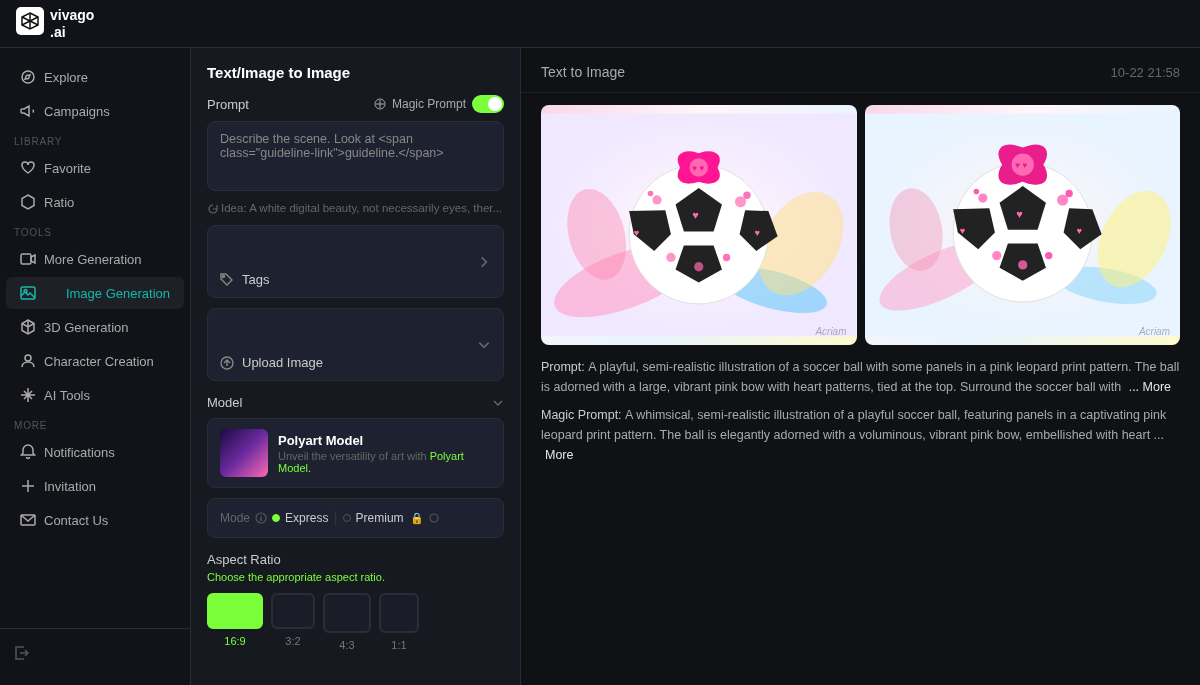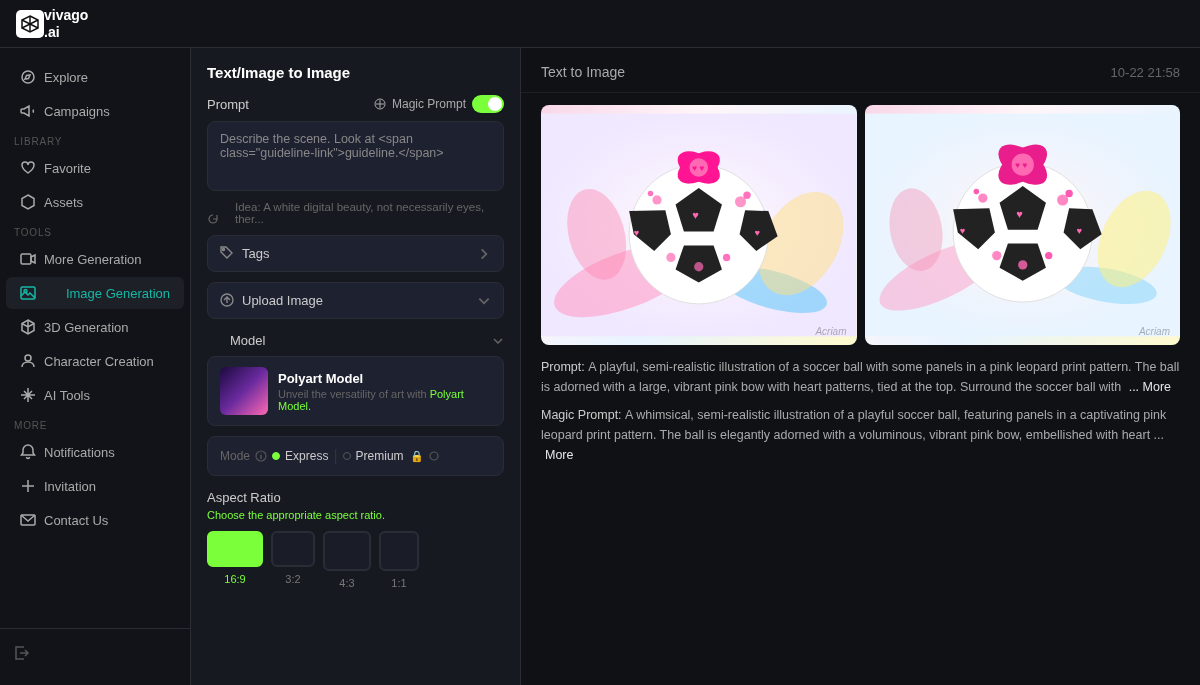--- a/index.html
+++ b/index.html
@@ -21,22 +21,22 @@
       height: 48px;
       display: flex;
       align-items: center;
       justify-content: space-between;
       padding: 0 16px;
       flex-shrink: 0;
       z-index: 10;
     }
     .logo {
       display: flex;
-      align-items: center;
-      gap: 0;
+      align-items: flex-start;
+      gap: 6px;
     }
     .logo-icon {
       width: 28px;
       height: 28px;
       background: #fff;
       border-radius: 5px;
       display: flex;
       align-items: center;
       justify-content: center;
     }
@@ -172,51 +172,50 @@
       font-size: 12.5px;
       padding: 10px 12px;
       resize: none;
       height: 70px;
       outline: none;
       font-family: inherit;
     }
     .prompt-textarea::placeholder { color: #555; }
     .idea-row {
       display: flex;
-      align-items: flex-end;
-      gap: 16px;
+      align-items: center;
+      gap: 2px;
       margin-top: 6px;
       font-size: 11.5px;
       color: #666;
     }
     .idea-row svg { width: 12px; height: 12px; flex-shrink: 0; margin-top: 2px; }
     .section-btn {
       width: 100%;
       background: #1e2130;
       border: 1px solid #2a2d36;
       border-radius: 8px;
       color: #ccc;
       font-size: 13px;
       padding: 10px 12px;
       display: flex;
       align-items: center;
       justify-content: space-between;
       cursor: pointer;
       margin-top: 10px;
     }
-    .section-btn-left { display: flex; gap: 8px; }
+    .section-btn-left { display: flex; align-items: center; gap: 8px; margin-top: 36px; }
     .section-btn svg { width: 14px; height: 14px; color: #888; }
     .chevron-icon { color: #666; }
     .model-section { margin-top: 14px; }
     .model-section-header {
       display: flex;
       align-items: center;
       justify-content: space-between;
       margin-bottom: 8px;
-      margin-left: 23px;
     }
     .model-section-title { font-size: 13px; color: #ccc; font-weight: 500; }
     .model-card {
       background: #1e2130;
       border: 1px solid #2a2d36;
       border-radius: 8px;
       padding: 10px 12px;
       display: flex;
       align-items: center;
       gap: 10px;
@@ -389,21 +388,21 @@
     <div class="sidebar-item">
       <svg viewBox="0 0 16 16" fill="none" stroke="currentColor" stroke-width="1.5">
         <path d="M8 13S2 9 2 5a3 3 0 016 0 3 3 0 016 0c0 4-6 8-6 8z"></path>
       </svg>
       <span>Favorite</span>
     </div>
     <div class="sidebar-item">
       <svg viewBox="0 0 16 16" fill="none" stroke="currentColor" stroke-width="1.5">
         <polygon points="8,1 14,4.5 14,11.5 8,15 2,11.5 2,4.5"></polygon>
       </svg>
-      <span>Assets</span>
+      <span>Ratio</span>
     </div>
 
     <div class="sidebar-section-label">TOOLS</div>
     <div class="sidebar-item">
       <svg viewBox="0 0 16 16" fill="none" stroke="currentColor" stroke-width="1.5">
         <rect x="1" y="3" width="10" height="10" rx="1.5"></rect>
         <path d="M11 6l4-2v8l-4-2V6z"></path>
       </svg>
       <span>More Generation</span>
     </div>

